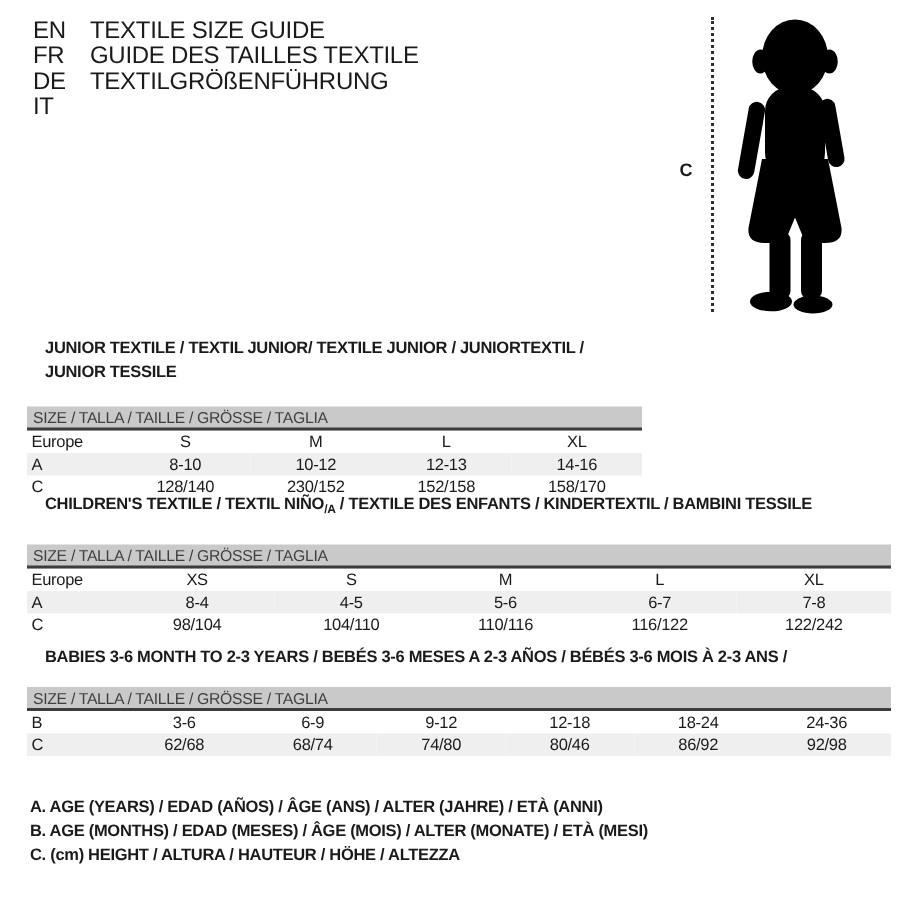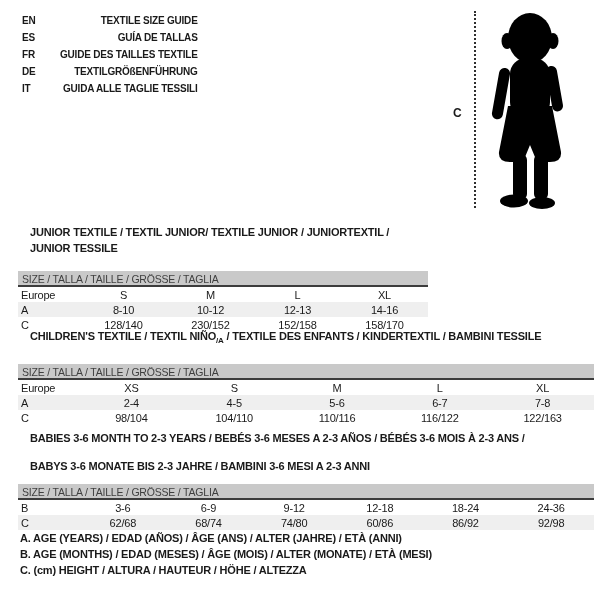--- a/index.html
+++ b/index.html
@@ -11,21 +11,21 @@
   }
   *{box-sizing:border-box;}
   html,body{margin:0;padding:0;}
   body{
     width:600px;height:600px;position:relative;background:#ffffff;
     font-family:"Liberation Sans", sans-serif;color:var(--ink);
     -webkit-font-smoothing:antialiased;overflow:hidden;
   }
   
   .langs{position:absolute;top:12px;left:22px;}
-  .lang-row{display:flex;font-weight:bold;font-size:10px;line-height:17px;letter-spacing:-0.2px;justify-content:space-between;}
+  .lang-row{display:flex;font-weight:normal;font-size:16px;line-height:17px;letter-spacing:-0.2px;}
   .lang-code{width:38px;flex:0 0 38px;}
   
   .figure{position:absolute;top:6px;left:448px;width:135px;height:208px;}
   .dotline{position:absolute;left:26px;top:5px;height:197px;width:0;border-left:2px dotted #2e2e2e;}
   .cLabel{position:absolute;left:5px;top:100px;font-weight:bold;font-size:12px;}
   .babySvg{position:absolute;left:34px;top:2px;}
   
   .section{position:absolute;left:18px;}
   .s1{top:212px;width:410px;}
   .s2{top:316px;width:576px;}
@@ -53,34 +53,29 @@
 </style>
 </head>
 <body>
 
 <div class="langs">
   <div class="lang-row">
     <span class="lang-code">EN</span>
     <span>TEXTILE SIZE GUIDE</span>
   </div>
   <div class="lang-row">
-    <span class="lang-code">ES</span>
-    <span>GUÍA DE TALLAS</span>
-  </div>
-  <div class="lang-row">
     <span class="lang-code">FR</span>
     <span>GUIDE DES TAILLES TEXTILE</span>
   </div>
   <div class="lang-row">
     <span class="lang-code">DE</span>
     <span>TEXTILGRÖßENFÜHRUNG</span>
   </div>
   <div class="lang-row">
     <span class="lang-code">IT</span>
-    <span>GUIDA ALLE TAGLIE TESSILI</span>
   </div>
 </div>
 
 <div class="figure">
   <div class="dotline"></div>
   <div class="cLabel">C</div>
   <svg class="babySvg" width="92" height="202" viewBox="0 0 92 202">
     <g fill="#000000">
       <ellipse cx="25" cy="33" rx="5.5" ry="8"></ellipse>
       <ellipse cx="71" cy="33" rx="5.5" ry="8"></ellipse>
@@ -150,41 +145,40 @@
         <tr>
       <td class="lbl">Europe</td>
       <td>XS</td>
       <td>S</td>
       <td>M</td>
       <td>L</td>
       <td>XL</td>
     </tr>
     <tr class="shaded">
       <td class="lbl">A</td>
-      <td>2-4</td>
+      <td>8-4</td>
       <td>4-5</td>
       <td>5-6</td>
       <td>6-7</td>
       <td>7-8</td>
     </tr>
     <tr>
       <td class="lbl">C</td>
       <td>98/104</td>
       <td>104/110</td>
       <td>110/116</td>
       <td>116/122</td>
-      <td>122/163</td>
+      <td>122/242</td>
     </tr>
   </tbody>
     </table>
 </div>
 
 <div class="section s3">
   <h2 class="sec-title">BABIES 3-6 MONTH TO 2-3 YEARS / BEBÉS 3-6 MESES A 2-3 AÑOS / BÉBÉS 3-6 MOIS À 2-3 ANS /</h2>
-  <h2 class="sec-title t-gap3">BABYS 3-6 MONATE BIS 2-3 JAHRE / BAMBINI 3-6 MESI A 2-3 ANNI</h2>
   <div class="size-bar">SIZE / TALLA / TAILLE / GRÖSSE / TAGLIA</div>
   <table class="size-table">
     <colgroup>
         <col class="c-label">
         <col>
         <col>
         <col>
         <col>
         <col>
         <col>
@@ -197,21 +191,21 @@
       <td>9-12</td>
       <td>12-18</td>
       <td>18-24</td>
       <td>24-36</td>
     </tr>
     <tr class="shaded">
       <td class="lbl">C</td>
       <td>62/68</td>
       <td>68/74</td>
       <td>74/80</td>
-      <td>60/86</td>
+      <td>80/46</td>
       <td>86/92</td>
       <td>92/98</td>
     </tr>
   </tbody>
     </table>
 </div>
 
 <div class="notes">
   <div class="note">A. AGE (YEARS) / EDAD (AÑOS) / ÂGE (ANS) / ALTER (JAHRE) / ETÀ (ANNI)</div>
   <div class="note">B. AGE (MONTHS) / EDAD (MESES) / ÂGE (MOIS) / ALTER (MONATE) / ETÀ (MESI)</div>

